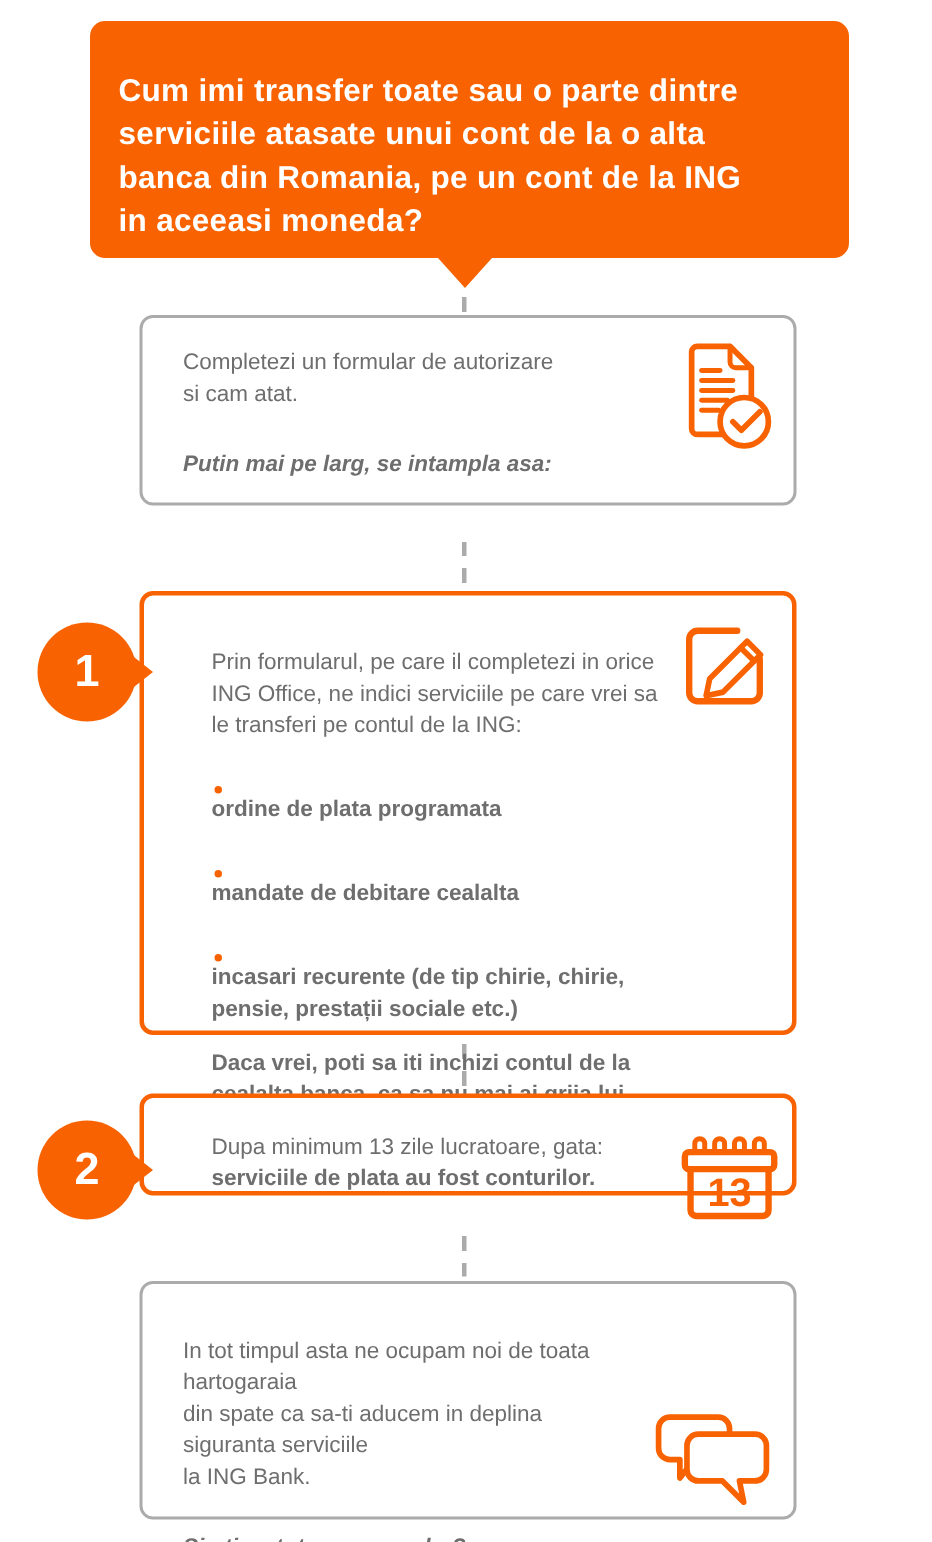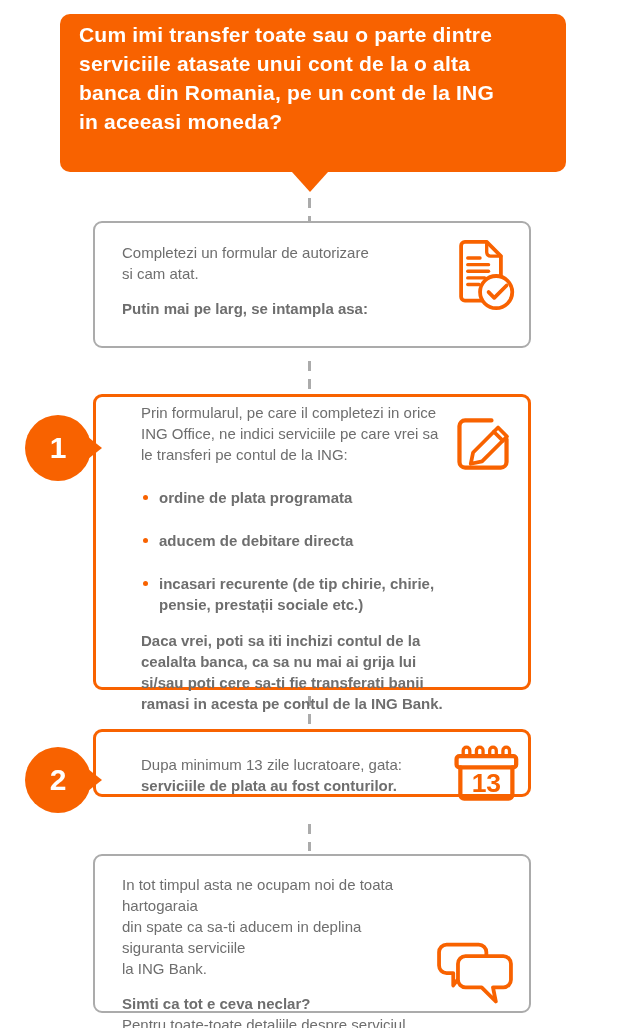--- a/index.html
+++ b/index.html
@@ -12,21 +12,21 @@
   body{
     width:621px;height:1028px;
     font-family:"Liberation Sans", sans-serif;
   }
   .canvas{position:relative;width:621px;height:1028px;background:#fff;overflow:hidden;}
 
   
   .bubble{
     position:absolute;left:60px;top:14px;width:506px;height:158px;
     background:var(--accent);border-radius:10px;
-    padding:6px 14px 0 19px;
+    padding:32px 14px 0 19px;
   }
   .bubble-title{
     color:#ffffff;font-size:21px;font-weight:bold;line-height:29px;
     white-space:pre-line;letter-spacing:0.2px;
   }
   .bubble-tail{
     position:absolute;left:292px;top:172px;width:0;height:0;
     border-left:18px solid transparent;border-right:18px solid transparent;
     border-top:20px solid var(--accent);
   }
@@ -40,33 +40,33 @@
   .c2{top:361px;height:30px;}
   .c3{top:696px;height:30px;}
   .c4{top:824px;height:27px;}
 
   
   .card{
     position:absolute;left:93px;width:438px;background:#fff;border-radius:9px;
   }
   .card.gray{border:2px solid var(--border-gray);}
   .card.orange{border:3px solid var(--accent);}
-  .card1{top:221px;height:127px;padding:19px 56px 0 27px;}
-  .card2{top:394px;height:296px;padding:5px 16px 0 45px;}
+  .card1{top:210px;height:127px;padding:19px 56px 0 27px;}
+  .card2{top:394px;height:296px;padding:34px 16px 0 45px;}
   .card3{top:729px;height:68px;padding:22px 110px 16px 45px;}
-  .card4{top:854px;height:159px;padding:18px 108px 0 27px;}
+  .card4{top:854px;height:159px;padding:34px 108px 0 27px;}
 
   .t{color:var(--text-gray);font-size:15px;line-height:21px;white-space:pre-line;}
   .b{font-weight:bold;}
-  .gap{margin-top:14px;}
+  .gap{margin-top:26px;font-style:italic;}
   .gap-s{margin-top:15px;font-weight:bold;}
 
   
   .bullets{margin-top:15px;}
-  .bullet{display:flex;margin-top:22px;}
+  .bullet{display:flex;margin-top:22px;flex-direction:column;}
   .bullet-dot{
     width:5px;height:5px;border-radius:50%;background:var(--accent);
     margin:8px 11px 0 2px;flex:0 0 auto;
   }
 
   
   .step-circle{
     position:absolute;width:66px;height:66px;border-radius:50%;
     background:var(--accent);color:#fff;z-index:4;
     display:flex;align-items:center;justify-content:center;
@@ -79,21 +79,21 @@
     border-top:11px solid transparent;border-bottom:11px solid transparent;
     border-left:14px solid var(--accent);
   }
   .sp1{left:88px;top:437px;}
   .sp2{left:88px;top:769px;}
 
   
   .icon-abs{position:absolute;}
   .icon-doc{right:12px;top:13px;}
   .icon-edit{right:13px;top:15px;}
-  .icon-cal{right:9px;top:8px;}
+  .icon-cal{right:9px;top:20px;}
   .icon-chat{right:12px;top:84px;}
   svg .stroke{fill:none;stroke:var(--accent);stroke-linecap:round;stroke-linejoin:round;}
   svg .whitefill{fill:#ffffff;stroke:var(--accent);stroke-linecap:round;stroke-linejoin:round;}
   .cal-num{fill:var(--accent);font-family:"Liberation Sans",sans-serif;font-weight:bold;font-size:28px;}
 </style>
 </head>
 <body>
 
 <div class="canvas">
 
@@ -133,21 +133,21 @@
     <div class="t">Prin formularul, pe care il completezi in orice
 ING Office, ne indici serviciile pe care vrei sa
 le transferi pe contul de la ING:</div>
     <div class="bullets">
       <div class="bullet">
         <span class="bullet-dot"></span>
         <span class="t b">ordine de plata programata</span>
       </div>
       <div class="bullet">
         <span class="bullet-dot"></span>
-        <span class="t b">aducem de debitare directa</span>
+        <span class="t b">mandate de debitare cealalta</span>
       </div>
       <div class="bullet">
         <span class="bullet-dot"></span>
         <span class="t b">incasari recurente (de tip chirie, chirie,
 pensie, prestații sociale etc.)</span>
       </div>
     </div>
     <div class="t gap-s">Daca vrei, poti sa iti inchizi contul de la
 cealalta banca, ca sa nu mai ai grija lui
 si/sau poti cere sa-ti fie transferati banii

